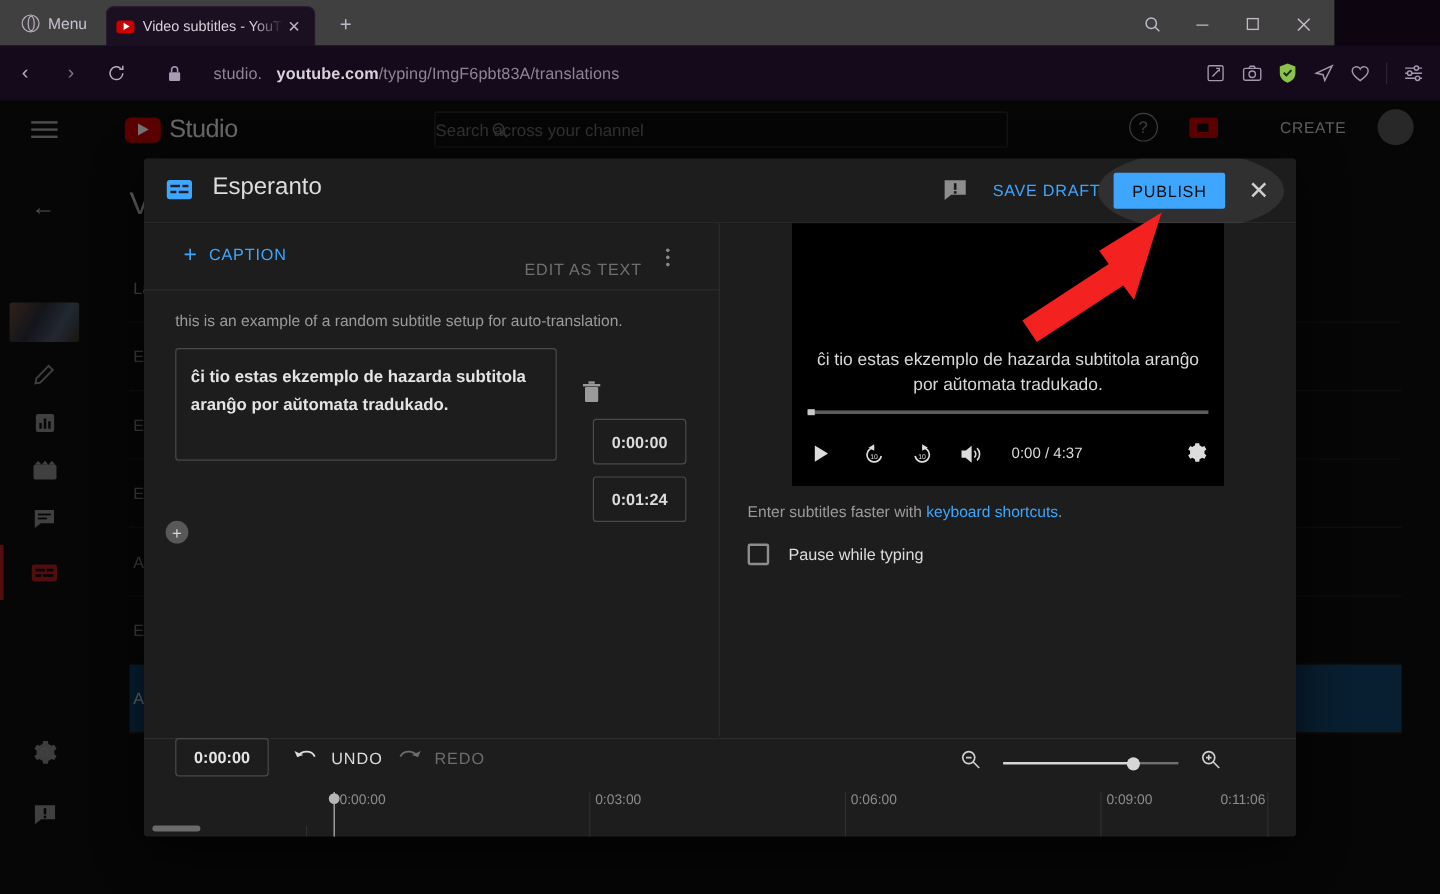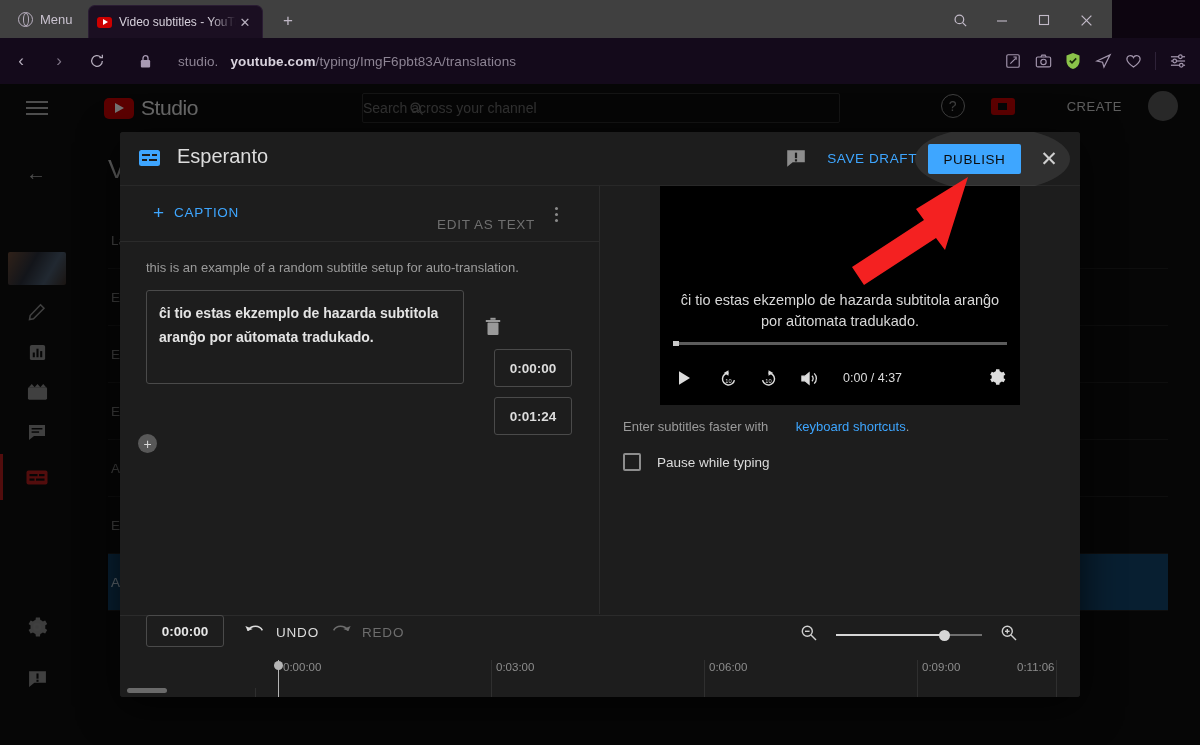--- a/index.html
+++ b/index.html
@@ -215,21 +215,21 @@
   .video { position: absolute; left: 59px; top: 0px; width: 360px; height: 219px; background: #000; }
   .vsub { position: absolute; left: 12px; right: 12px; top: 104px; text-align: center;
           font-size: 14.5px; line-height: 21px; color: #d8d8d8; }
   .vbar { position: absolute; left: 13px; right: 13px; top: 156px; height: 3px; background: #5c5c5c; }
   .vbar .kn { position:absolute; left:0; top:-1px; width:6px; height:5px; background:#c9c9c9; }
   .vctrl { position: absolute; left: 0; right: 0; top: 174px; height: 36px; display:flex; align-items:center; }
   .vctrl .ic { color: #dcdcdc; display:flex; align-items:center; justify-content:center; }
   .vtime { font-size: 12.5px; color: #dcdcdc; margin-left: 13px; }
   .vgear { position: absolute; right: 14px; top: 182px; color: #dcdcdc; }
   .shortcut-line { position: absolute; left: 22px; top: 233px; font-size: 13px; color: #9b9b9b; }
-  .shortcut-line a { color: #3ea6ff; text-decoration: none; margin-left: 24px; }
+  .shortcut-line a { color: #3ea6ff; text-decoration: none; }
   .pause-row { position: absolute; left: 22px; top: 267px; display: flex; align-items: center; gap: 16px; }
   .chk { width: 18px; height: 18px; border: 2px solid #8d8d8d; border-radius: 2px; }
   .pause-lbl { font-size: 13.5px; color: #dcdcdc; }
 
   
   .tl { position: absolute; left: 0; top: 483px; width: 960px; height: 82px; background: #1d1d1d;
         border-top: 1px solid #2b2b2b; }
   .tl-time {
     position: absolute; left: 26px; top: -1px; width: 78px; height: 32px; border: 1px solid #4a4a4a;
     border-radius: 3px; display:flex; align-items:center; justify-content:center;

